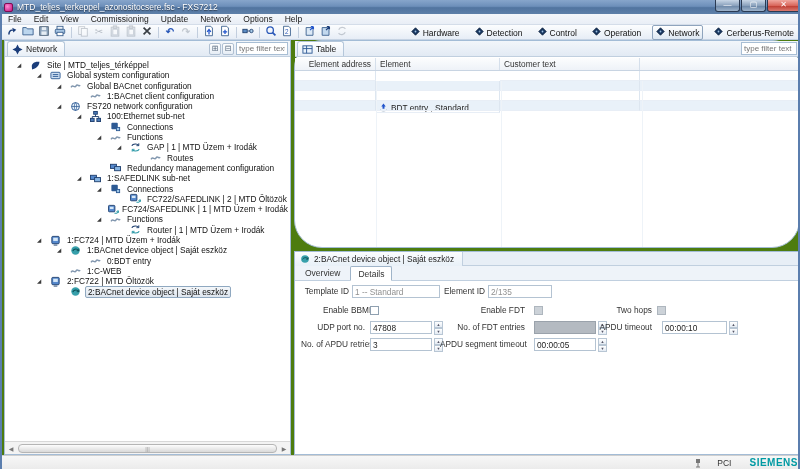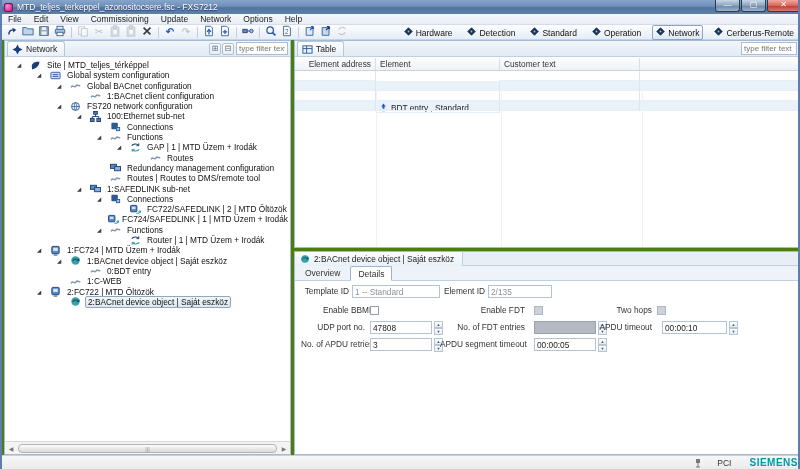--- a/index.html
+++ b/index.html
@@ -69,21 +69,21 @@
   .tlabel.sel { background:linear-gradient(180deg,#f4f7fa,#dde5ee); border:1px solid #8fa8c0; border-radius:2px; }
   #hscroll { position:absolute; left:0; right:0; bottom:0; height:13px; background:#f3f3f3; border-top:1px solid #d8d8d8;
     display:flex; align-items:center; }
   .sarrow { width:12px; text-align:center; font-size:6px; color:#777; }
   #hthumb { flex:1; height:9px; margin:0 1px; background:linear-gradient(180deg,#fdfdfd,#d9d9d9);
     border:1px solid #b5b5b5; border-radius:4px; position:relative; }
   #hthumb:after { content:"|||"; position:absolute; left:50%; top:0; transform:translateX(-50%);
     font-size:6px; color:#999; line-height:8px; }
 
   
-  #table-panel { left:292px; top:40px; width:506px; height:208px; }
+  #table-panel { left:292px; top:40px; width:506px; height:208px;border-radius:28px; }
   #table-header { position:absolute; top:17px; left:0; right:0; height:13px;
     background:linear-gradient(180deg,#fcfdfe,#eef2f8); border-bottom:1px solid #c8d4e2;
     display:flex; font-size:8.3px; color:#333; }
   .th { padding:1px 4px; border-right:1px solid #d5dfeb; }
   #table-body { position:absolute; top:30px; left:0; right:0; bottom:0; }
   .tbl-row { display:flex; height:10px; }
   .tbl-row.alt { background:#e9f1f9; }
   .td { border-right:1px solid #dde6f0; border-bottom:1px solid #e8eef6; height:10px;
     font-size:8.3px; line-height:9px; color:#222; padding:0 3px; white-space:nowrap; overflow:hidden; }
   .td svg { width:9px; height:9px; vertical-align:-1px; margin-right:3px; }
@@ -275,21 +275,21 @@
               <path d="M6 1 L11 6 L6 11 L1 6 Z" fill="#17355f" stroke="#0c1f3a"></path>
               <circle cx="6" cy="6" r="1.2" fill="#9fc0e0"></circle>
             </svg></span>
      <span>Detection</span>
    </span>
         <span class="task-btn">
      <span><svg viewBox="0 0 12 12">
               <path d="M6 1 L11 6 L6 11 L1 6 Z" fill="#17355f" stroke="#0c1f3a"></path>
               <circle cx="6" cy="6" r="1.2" fill="#9fc0e0"></circle>
             </svg></span>
-     <span>Standard</span>
+     <span>Control</span>
    </span>
         <span class="task-btn">
      <span><svg viewBox="0 0 12 12">
               <path d="M6 1 L11 6 L6 11 L1 6 Z" fill="#17355f" stroke="#0c1f3a"></path>
               <circle cx="6" cy="6" r="1.2" fill="#9fc0e0"></circle>
             </svg></span>
      <span>Operation</span>
    </span>
         <span class="task-btn active">
      <span><svg viewBox="0 0 12 12">
@@ -415,28 +415,20 @@
         <div class="trow">
      <span class="tsp" style="width:87px"></span>
      <span class="texp"></span>
      <span class="ticon"><svg viewBox="0 0 12 12">
               <rect x=".5" y="2.5" width="6.5" height="4.5" fill="#5588cc" stroke="#1f3f6e"></rect>
               <rect x="5" y="5" width="6.5" height="4.5" fill="#86b4e2" stroke="#1f3f6e"></rect>
             </svg></span>
      <span class="tlabel">Redundancy management configuration</span>
    </div>
         <div class="trow">
-     <span class="tsp" style="width:87px"></span>
-     <span class="texp"></span>
-     <span class="ticon"><svg viewBox="0 0 12 12">
-              <path d="M1.2 8 C3 4.2 5 9.6 6.6 6.4 C8.2 3.4 10 8.2 10.8 5.4" fill="none" stroke="#8096ae" stroke-width="1.6"></path>
-            </svg></span>
-     <span class="tlabel">Routes | Routes to DMS/remote tool</span>
-   </div>
-        <div class="trow">
      <span class="tsp" style="width:67px"></span>
      <span class="texp">◢</span>
      <span class="ticon"><svg viewBox="0 0 12 12">
               <rect x=".5" y="2.5" width="6.5" height="4.5" fill="#5588cc" stroke="#1f3f6e"></rect>
               <rect x="5" y="5" width="6.5" height="4.5" fill="#86b4e2" stroke="#1f3f6e"></rect>
             </svg></span>
      <span class="tlabel">1:SAFEDLINK sub-net</span>
    </div>
         <div class="trow">
      <span class="tsp" style="width:87px"></span>

